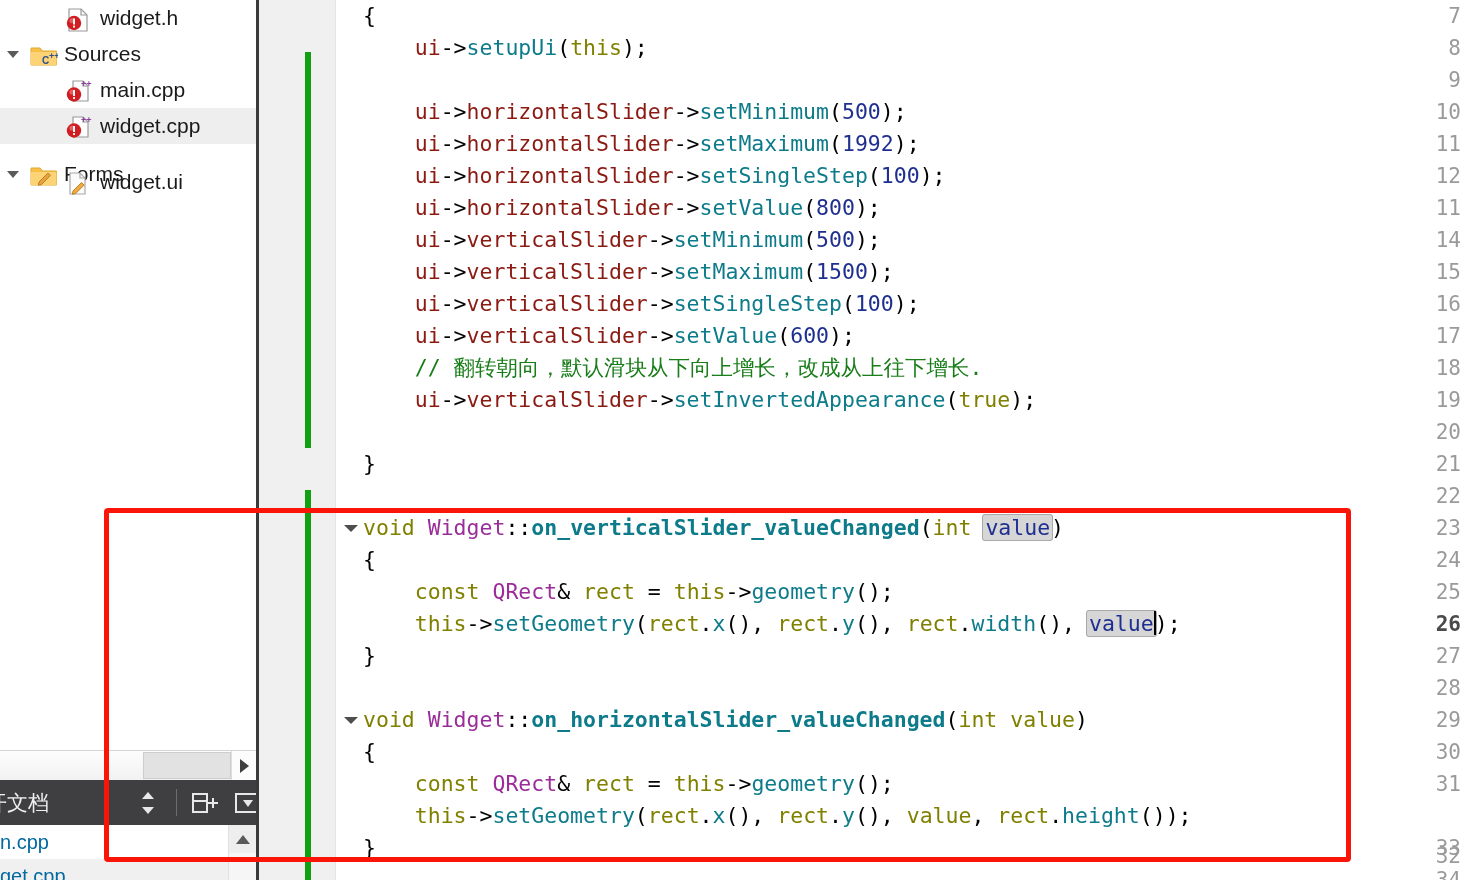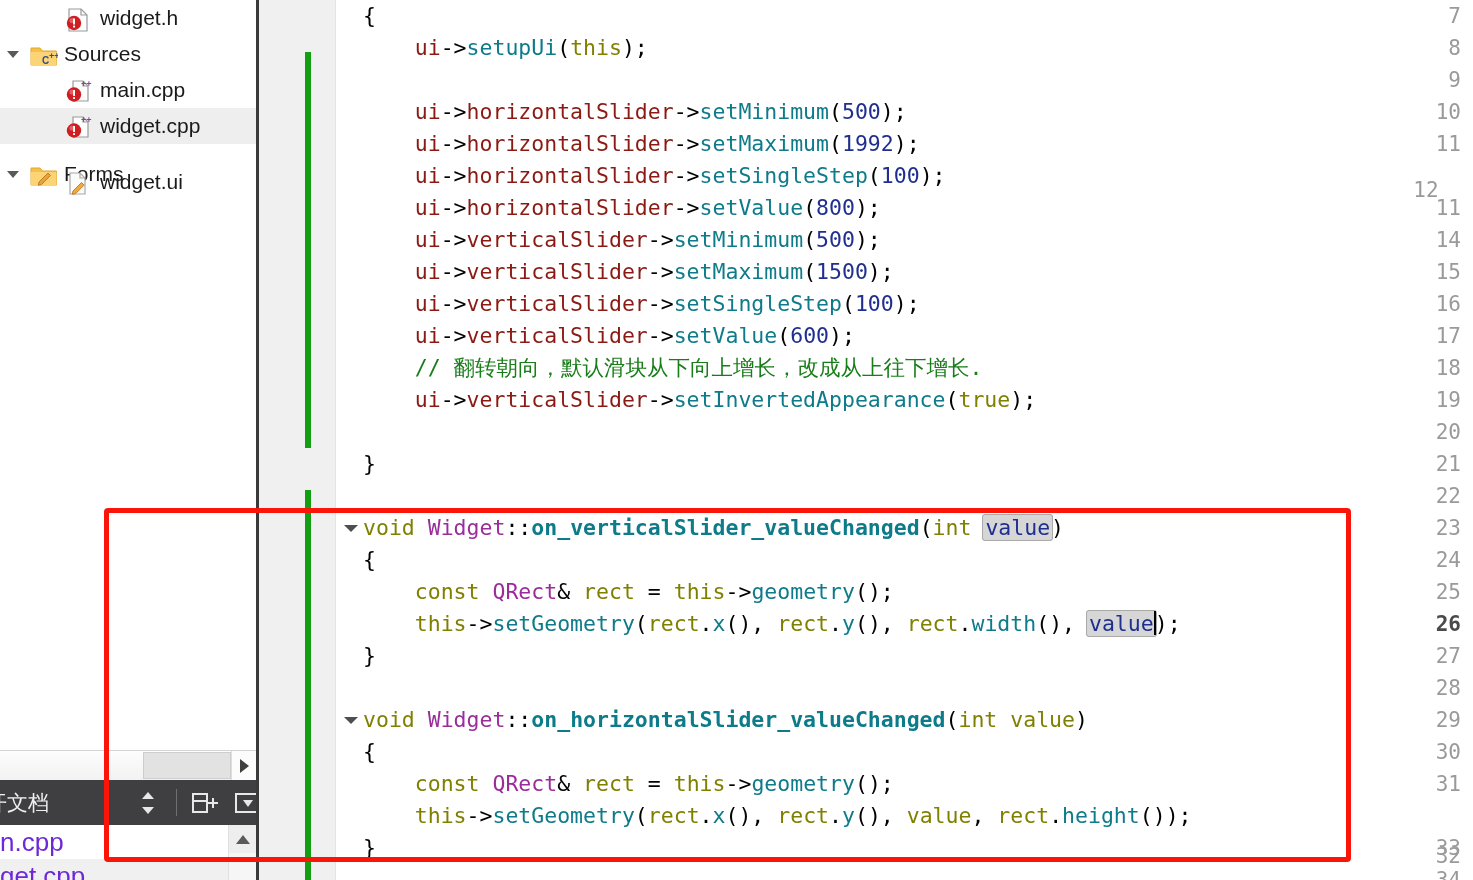--- a/index.html
+++ b/index.html
@@ -75,21 +75,21 @@
   .db-sep{position:absolute;left:176px;top:9px;width:1px;height:27px;background:#6e6e70;}
   .db-split{left:186px;width:38px;}
   .db-menu{left:228px;width:40px;}
 
   
   .doc-list{
     position:absolute;left:0;top:825px;width:256px;height:55px;
     background:#ffffff;overflow:hidden;
   }
   .doc-row{
-    height:34px;line-height:34px;font-size:26px;color:#6d28d9;
+    height:34px;line-height:34px;font-size:20px;color:#0369a1;
     padding-left:0px;white-space:nowrap;
   }
   .doc-row.alt{background:#f0f0f0;}
   .doc-scroll{
     position:absolute;right:0;top:0;width:28px;height:55px;
     background:#f6f6f6;border-left:1px solid #e0e0e0;box-sizing:border-box;
   }
   .doc-scroll-up{
     position:absolute;left:0;top:0;width:27px;height:28px;
     background:#eeeeee;display:flex;align-items:center;justify-content:center;
@@ -318,21 +318,21 @@
     <div class="gutter-edge"></div>
 
     <div class="chgbar" style="top:52px;height:396px;"></div>
     <div class="chgbar" style="top:490px;height:390px;"></div>
 
     <div class="ln" style="top:0px;">7</div>
     <div class="ln" style="top:32px;">8</div>
     <div class="ln" style="top:64px;">9</div>
     <div class="ln" style="top:96px;">10</div>
     <div class="ln" style="top:128px;">11</div>
-    <div class="ln" style="top:174px;text-align:center;">12</div>
+    <div class="ln" style="top:160px;">12</div>
     <div class="ln" style="top:192px;">11</div>
     <div class="ln" style="top:224px;">14</div>
     <div class="ln" style="top:256px;">15</div>
     <div class="ln" style="top:288px;">16</div>
     <div class="ln" style="top:320px;">17</div>
     <div class="ln" style="top:352px;">18</div>
     <div class="ln" style="top:384px;">19</div>
     <div class="ln" style="top:416px;">20</div>
     <div class="ln" style="top:448px;">21</div>
     <div class="ln" style="top:480px;">22</div>

